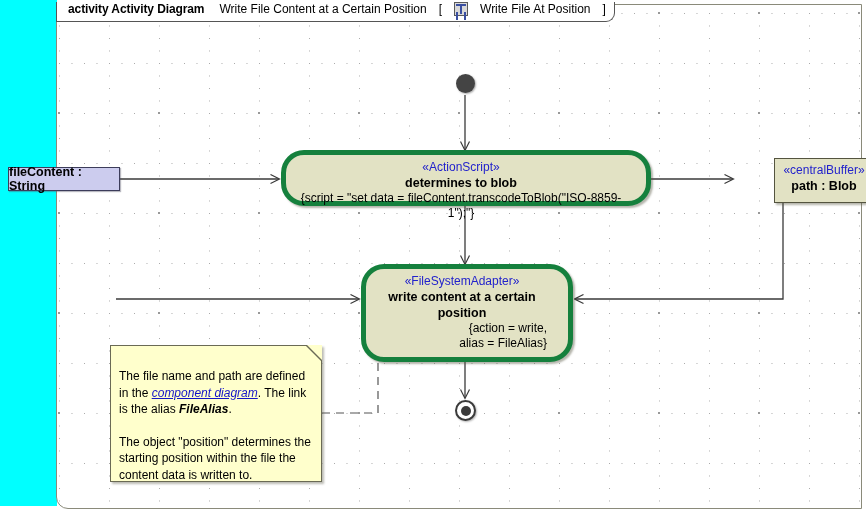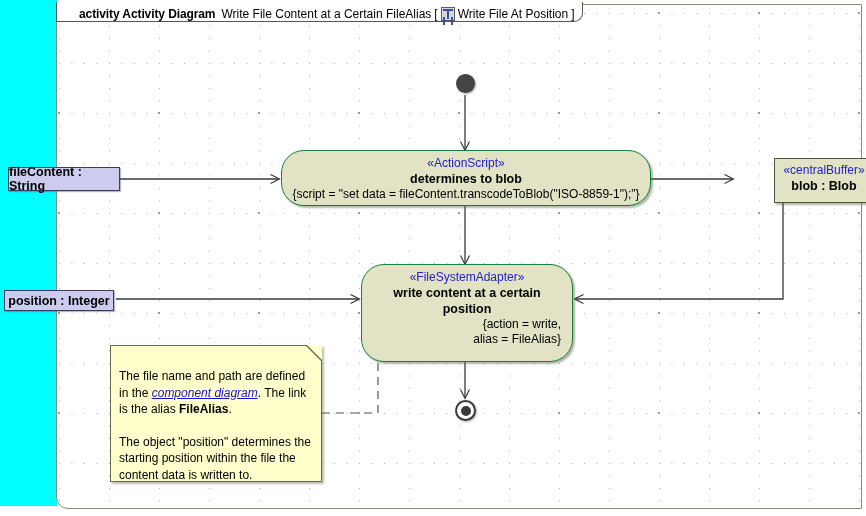--- a/index.html
+++ b/index.html
@@ -64,32 +64,33 @@
       radial-gradient(circle at 1px 1px, #999999 1.1px, transparent 1.3px);
     background-size: 100px 100px;
     background-position: 1px 7px;
   }
 
   
   #frame-header {
     position: absolute;
     left: 56px; top: 2px;
     height: 20px;
-    padding: 0 8px 0 22px;
+    padding: 0 8px 0 11px;
     display: flex;
-    align-items: flex-end;
+    align-items: flex-start;
     background: #ffffff;
     border: 1px solid #555555;
     border-top: none;
     border-radius: 0 0 9px 0;
     font-size: 12px;
     color: #000000;
     white-space: nowrap;
     box-sizing: border-box;
     z-index: 6;
+    gap: 9px;
   }
   .hdr-kw { font-weight: bold; letter-spacing: -0.1px; }
   .hdr-title { margin-left: 6px; }
   .hdr-bracket { margin-left: 3px; }
   #hdr-icon {
     display: inline-block;
     width: 14px; height: 14px;
     margin: 0 3px 0 3px;
     position: relative;
     background: #d9d9d9;
@@ -124,26 +125,26 @@
 
   
   .node {
     position: absolute;
     box-sizing: border-box;
     z-index: 3;
   }
 
   .action-node {
     background: #e2e2c4;
-    border: 1px solid #15803d;
+    border: 5px solid #15803d;
     border-radius: 23px;
     box-shadow: 2px 2px 2px rgba(90,90,70,0.45);
     font-size: 12px;
     color: #000000;
-    padding: 5px 7px 6px 7px;
+    padding: 5px 17px 6px 7px;
   }
   .stereo {
     color: #2222cc;
     text-align: center;
     font-size: 12px;
     line-height: 15px;
   }
   .node-name {
     font-weight: bold;
     text-align: center;
@@ -226,38 +227,38 @@
     width: 0; height: 0;
     border-left: 15px solid transparent;
     border-top: 15px solid #ffffcc;
     filter: drop-shadow(-1px 1px 0 #6a6a55);
   }
   .note-link {
     color: #1414c8;
     text-decoration: underline;
     font-style: italic;
   }
-  .note-strong { font-weight: bold; }
+  .note-strong { font-weight: bold; font-style: italic; }
   #note-para2 { margin-top: 16px; }
 </style>
 </head>
 <body>
 
 <div id="canvas">
 
   <div id="cyan-panel"></div>
 
   <div id="diagram-frame">
     <div id="grid"></div>
     <div id="grid-cross"></div>
   </div>
 
   <div id="frame-header">
     <span class="hdr-kw">activity Activity Diagram</span>
-    <span class="hdr-title">Write File Content at a Certain FileAlias</span>
+    <span class="hdr-title">Write File Content at a Certain Position</span>
     <span class="hdr-bracket">[</span>
     <span id="hdr-icon"></span>
     <span>Write File At Position</span>
     <span class="hdr-bracket">]</span>
   </div>
 
   <svg id="links">
     <defs>
       <marker id="oarrow" markerWidth="11" markerHeight="11" refX="9.5" refY="5.5" orient="auto" markerUnits="userSpaceOnUse">
         <path d="M1,1 L10,5.5 L1,10" fill="none" stroke="#3a3a3a" stroke-width="1.2"></path>
@@ -291,32 +292,29 @@
 
   <div class="node action-node" style="left:361px; top:264px; width:212px; height:98px;">
     <div class="stereo">«FileSystemAdapter»</div>
     <div class="node-name">write content at a certain position</div>
     <div class="constraint right">{action = write,</div>
     <div class="constraint right">alias = FileAlias}</div>
   </div>
 
   <div class="node buffer-node" style="left:733px; top:158px; width:100px; height:45px;">
     <div class="stereo">«centralBuffer»</div>
-    <div class="node-name">blob : Blob</div>
+    <div class="node-name">path : Blob</div>
   </div>
 
   <div class="node" id="final-node" style="left:455px; top:400px;"></div>
 
   <div class="node pin-node" style="left:8px; top:167px; width:112px; height:24px;">
     <span>fileContent : String</span>
   </div>
 
-  <div class="node pin-node" style="left:4px; top:290px; width:110px; height:21px;">
-    <span>position : Integer</span>
-  </div>
 
   <div id="note">
     <span id="note-fold"></span>
     <div>
       <span>The file name and path are defined in the </span><span class="note-link">component diagram</span><span>. The link is the alias </span><span class="note-strong">FileAlias</span><span>.</span>
     </div>
     <div id="note-para2">The object "position" determines the starting position within the file the content data is written to.</div>
   </div>
 
 </div>

